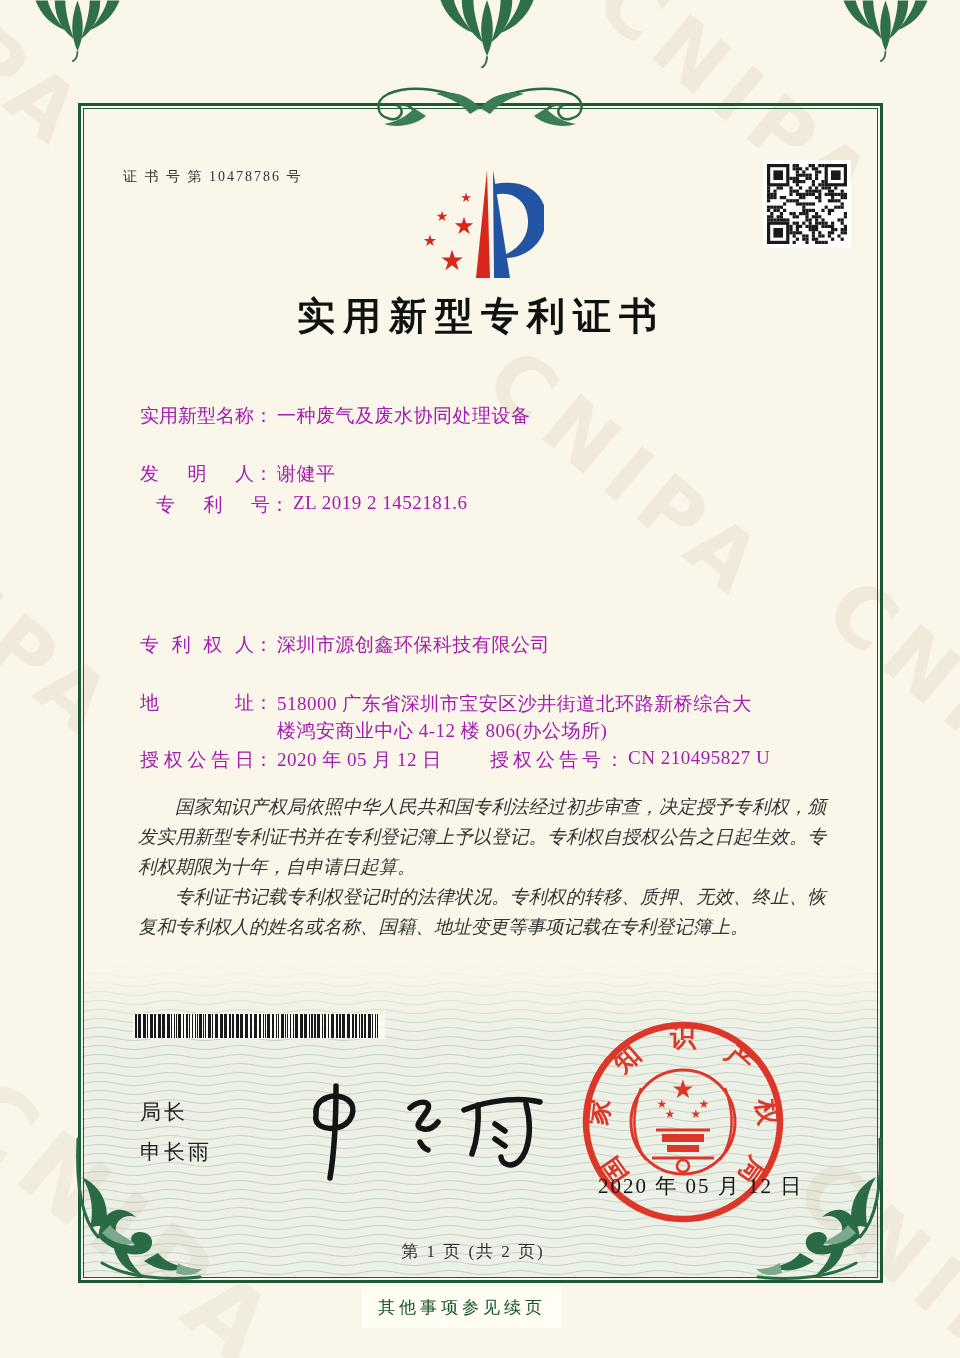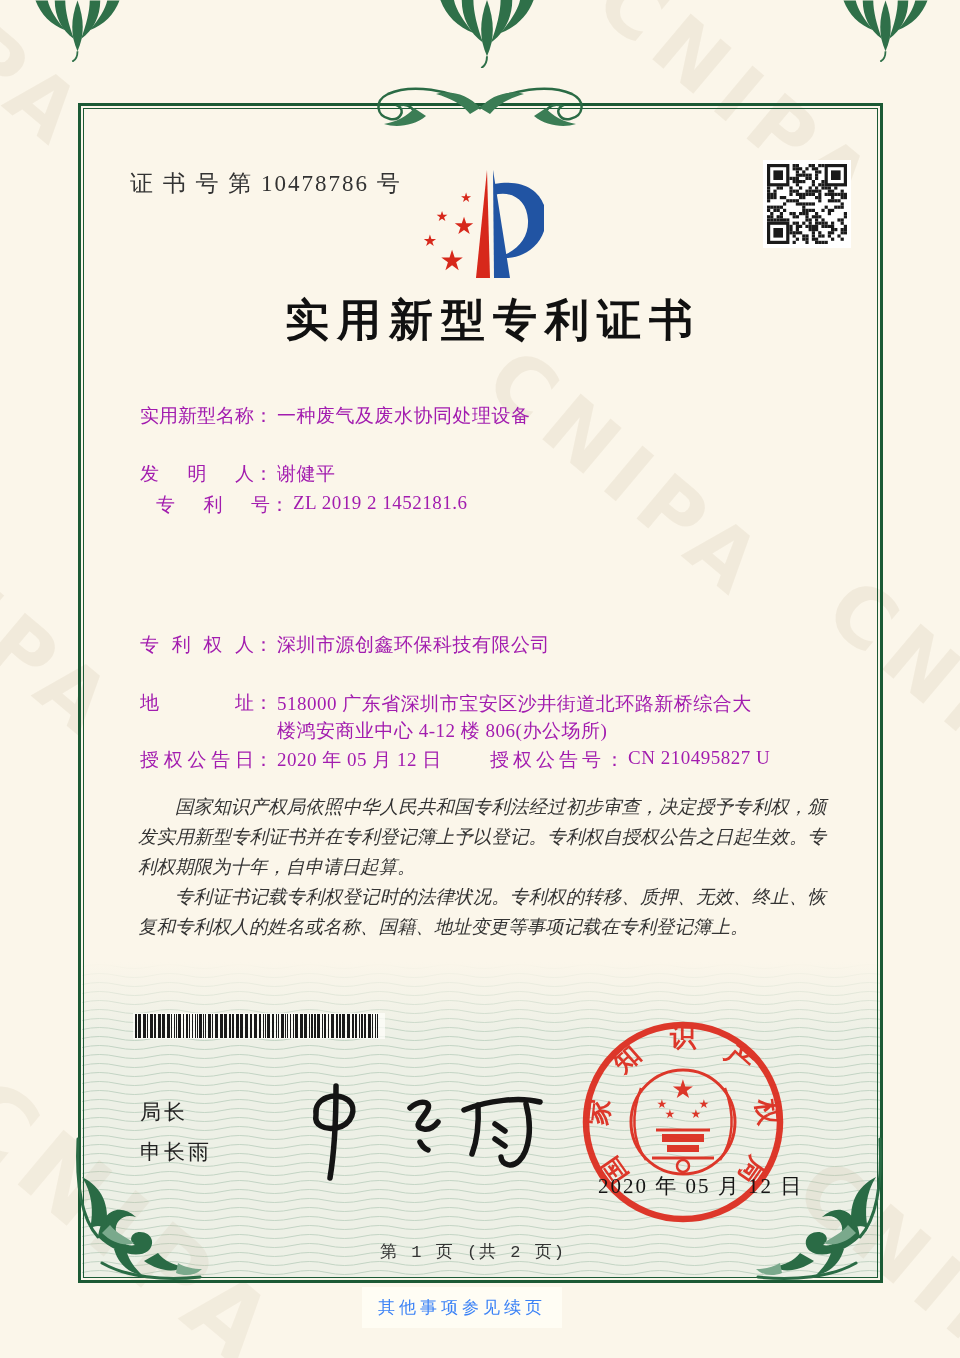--- a/index.html
+++ b/index.html
@@ -18,24 +18,24 @@
     transform-origin:left top;white-space:nowrap;pointer-events:none;
   }
   .wm.big{font-size:98px;opacity:.14;}
   
   .frame{
     position:absolute;left:78px;top:103px;width:799px;height:1174px;
     border:3px solid #1b5a35;z-index:5;pointer-events:none;
   }
   .frame-inner{position:absolute;inset:2px;border:1px solid #1b5a35;}
   
-  .cert-no{position:absolute;left:130px;top:168px;z-index:3;font-size:23px;letter-spacing:2px;color:#333;}
+  .cert-no{position:absolute;left:123px;top:168px;z-index:3;font-size:14px;letter-spacing:2px;color:#333;}
   .title{
     position:absolute;left:78px;top:291px;width:806px;z-index:3;
-    text-align:center;font-size:44px;font-weight:bold;letter-spacing:8px;color:#111;padding-left:12px;
+    text-align:center;font-size:38px;font-weight:bold;letter-spacing:8px;color:#111;
   }
   
   .field-row{position:absolute;left:140px;z-index:3;font-size:19px;color:#a21caf;}
   .flabel{display:inline-block;width:114px;text-align:justify;text-align-last:justify;vertical-align:top;}
   .fcolon{display:inline-block;vertical-align:top;margin-right:4px;}
   .fvalue{display:inline-block;vertical-align:top;letter-spacing:.5px;}
   .pair2{position:absolute;left:350px;top:0;white-space:nowrap;}
   .addr-line{line-height:27px;}
   
   .body-text{
@@ -44,24 +44,24 @@
     font-style:italic;
   }
   .body-text p{margin:0;text-indent:2em;font-style:italic;}
   
   .guilloche{position:absolute;left:82px;top:962px;z-index:1;}
   .barcode{position:absolute;left:133px;top:1013px;z-index:3;}
   .official{position:absolute;left:140px;z-index:3;font-size:21px;letter-spacing:3px;color:#222;}
   .signature{position:absolute;left:292px;top:1078px;z-index:3;}
   .seal{position:absolute;left:578px;top:1018px;z-index:4;opacity:.93;}
   .seal-date{position:absolute;left:598px;top:1172px;z-index:6;font-size:21px;letter-spacing:2px;color:#151515;white-space:nowrap;}
-  .page-info{position:absolute;left:78px;top:1240px;width:790px;z-index:3;text-align:center;font-size:17px;letter-spacing:2px;color:#333;font-family:Liberation Mono, monospace;}
+  .page-info{position:absolute;left:78px;top:1240px;width:790px;z-index:3;text-align:center;font-size:17px;letter-spacing:2px;color:#333;}
   .cont-note{
     position:absolute;left:462px;top:1287px;transform:translateX(-50%);z-index:3;
-    background:#fffdf4;padding:9px 16px;font-size:17px;letter-spacing:4px;color:#3b82f6;white-space:nowrap;text-align:right;
+    background:#fffdf4;padding:9px 16px;font-size:17px;letter-spacing:4px;color:#14532d;white-space:nowrap;text-align:right;
   }
   .ornament{position:absolute;z-index:6;pointer-events:none;}
   svg text{font-family:"Liberation Serif","DejaVu Serif",serif;}
 </style>
 </head>
 <body>
 
 <div class="page">
 
   <div class="wm" style="left:-150px;top:-120px;">CNIPA</div>

